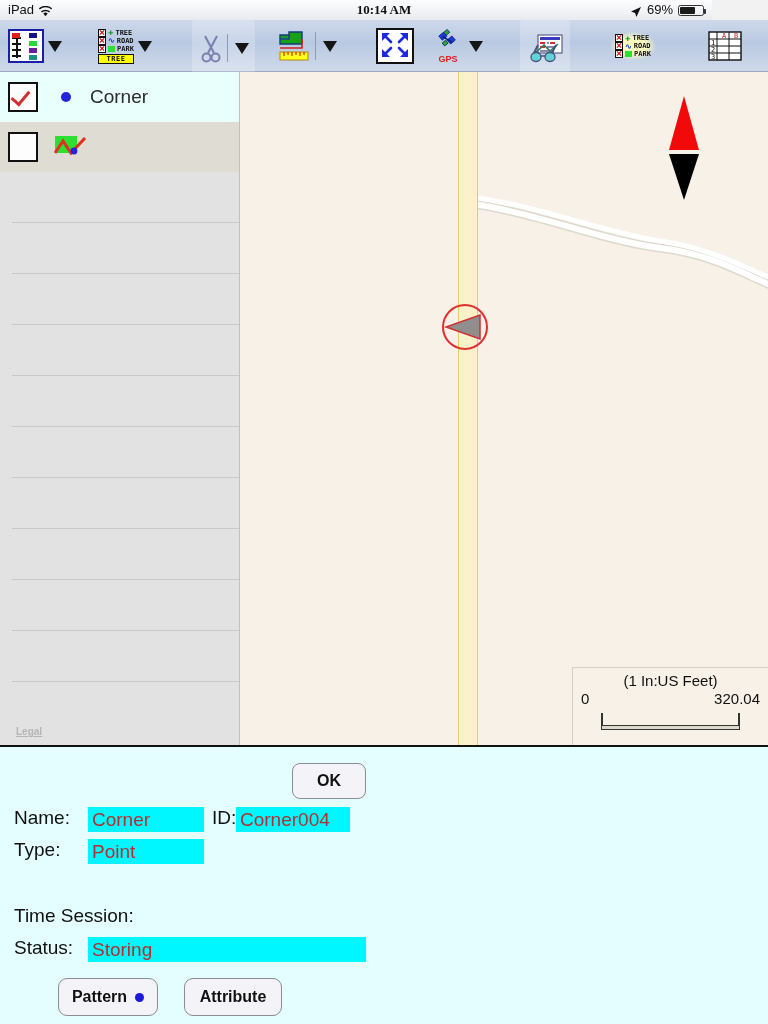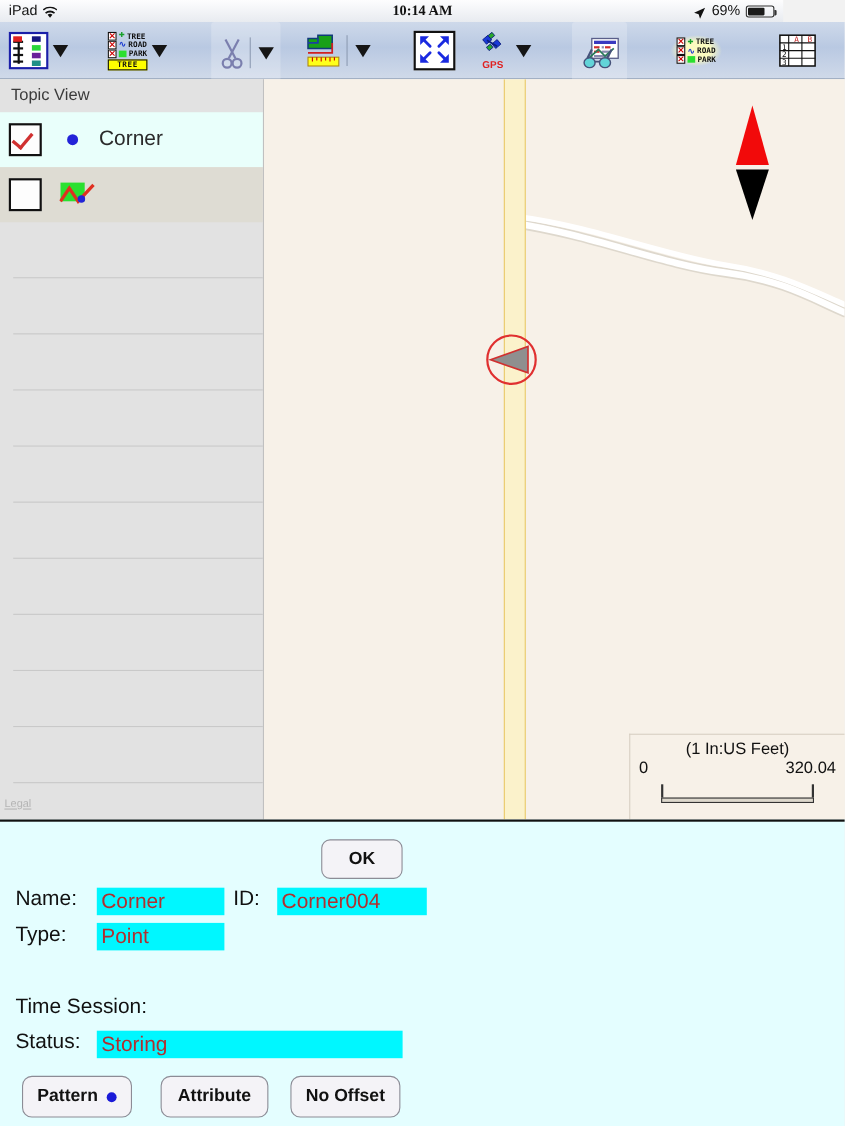--- a/index.html
+++ b/index.html
@@ -94,21 +94,21 @@
   .chk.on:after{
     content:"";position:absolute;left:5px;top:3px;width:8px;height:15px;
     border-right:3px solid #d03030;border-bottom:3px solid #d03030;transform:rotate(40deg);
   }
   .sym-dot{width:24px;margin-right:12px;display:flex;justify-content:center;flex:0 0 auto;}
   .sym-dot i{width:10px;height:10px;border-radius:50%;background:#2323d8;display:block;}
   .sym-chart{width:34px;height:24px;margin-right:8px;flex:0 0 auto;}
   .topic-label{font-size:19px;color:#2b2b2b;}
   .blank-rows{position:relative;}
   .blank-row{height:50px;border-bottom:1px solid #c9c9c9;margin-left:12px;}
-  .legal{position:absolute;left:4px;bottom:8px;font-size:10px;color:#b5b5b5;text-decoration:underline;}
+  .legal{position:absolute;left:16px;bottom:8px;font-size:10px;color:#b5b5b5;text-decoration:underline;font-weight:bold;}
 
   
   .map{
     position:absolute;left:240px;top:72px;width:528px;height:673px;
     background:#f7f1e8;overflow:hidden;
   }
   .road-v{position:absolute;left:218px;top:0;width:20px;height:673px;
     background:#fbf2cb;border-left:1.5px solid #e9c96a;border-right:1.5px solid #e9c96a;box-sizing:border-box;}
   .north-arrow{position:absolute;left:425px;top:20px;width:38px;height:110px;}
   .gps-cursor{position:absolute;left:200px;top:230px;width:50px;height:50px;}
@@ -138,21 +138,21 @@
     font-size:16px;font-weight:bold;color:#111;display:flex;align-items:center;justify-content:center;
   }
   .lbl{position:absolute;font-size:19px;color:#111;}
   .val{
     position:absolute;background:#00f7ff;color:#b03030;font-size:19px;
     height:25px;line-height:25px;padding-left:4px;box-sizing:border-box;white-space:nowrap;overflow:hidden;
   }
   .pillbtn{
     position:absolute;height:38px;border:1px solid #8c8c96;border-radius:9px;background:#f4f3f7;
     display:flex;align-items:center;justify-content:center;gap:8px;
-    font-size:16px;font-weight:bold;color:#111;box-sizing:border-box;
+    font-size:16px;font-weight:bold;color:#111;box-sizing:border-box;margin-left:38px;
   }
   .pdot{width:9px;height:9px;border-radius:50%;background:#1a1ad8;display:block;}
 </style>
 </head>
 <body>
 
 <div class="app">
 
   <div class="statusbar">
     <div class="sb-left">
@@ -358,21 +358,20 @@
           <text x="26" y="7" font-size="7" fill="#c02020" font-family="monospace">B</text>
           <text x="3" y="14" font-size="7" fill="#111" font-family="monospace">1</text>
           <text x="3" y="21" font-size="7" fill="#111" font-family="monospace">2</text>
           <text x="3" y="28" font-size="7" fill="#111" font-family="monospace">3</text>
         </svg>
       </span>
     </div>
   </div>
 
   <div class="sidebar">
-    <div class="sb-title">Topic View</div>
 
     <div class="topic-row sel">
       <span class="chk on"></span>
       <span class="sym-dot">
           <i></i>
         </span>
       <span class="topic-label">Corner</span>
     </div>
 
     <div class="topic-row alt">
@@ -443,33 +442,32 @@
 
   <div class="bottom">
 
     <div class="form">
       <div class="okbtn">OK</div>
 
       <span class="lbl" style="left:14px;top:60px">Name:</span>
       <span class="val" style="left:88px;top:60px;width:116px">Corner</span>
 
       <span class="lbl" style="left:212px;top:60px">ID:</span>
-      <span class="val" style="left:252px;top:60px;width:136px">Corner004</span>
+      <span class="val" style="left:236px;top:60px;width:114px">Corner004</span>
 
       <span class="lbl" style="left:14px;top:92px">Type:</span>
       <span class="val" style="left:88px;top:92px;width:116px">Point</span>
 
       <span class="lbl" style="left:14px;top:158px">Time Session:</span>
 
       <span class="lbl" style="left:14px;top:190px">Status:</span>
       <span class="val" style="left:88px;top:190px;width:278px">Storing</span>
 
       <div class="pillbtn" style="left:20px;top:231px;width:100px">
         <span class="pl">Pattern</span>
         <span class="pdot"></span>
       </div>
       <div class="pillbtn" style="left:146px;top:231px;width:98px">Attribute</div>
-      <div class="pillbtn" style="left:264px;top:231px;width:100px">No Offset</div>
     </div>
 
   </div>
 
 </div>
 
 </body></html>

